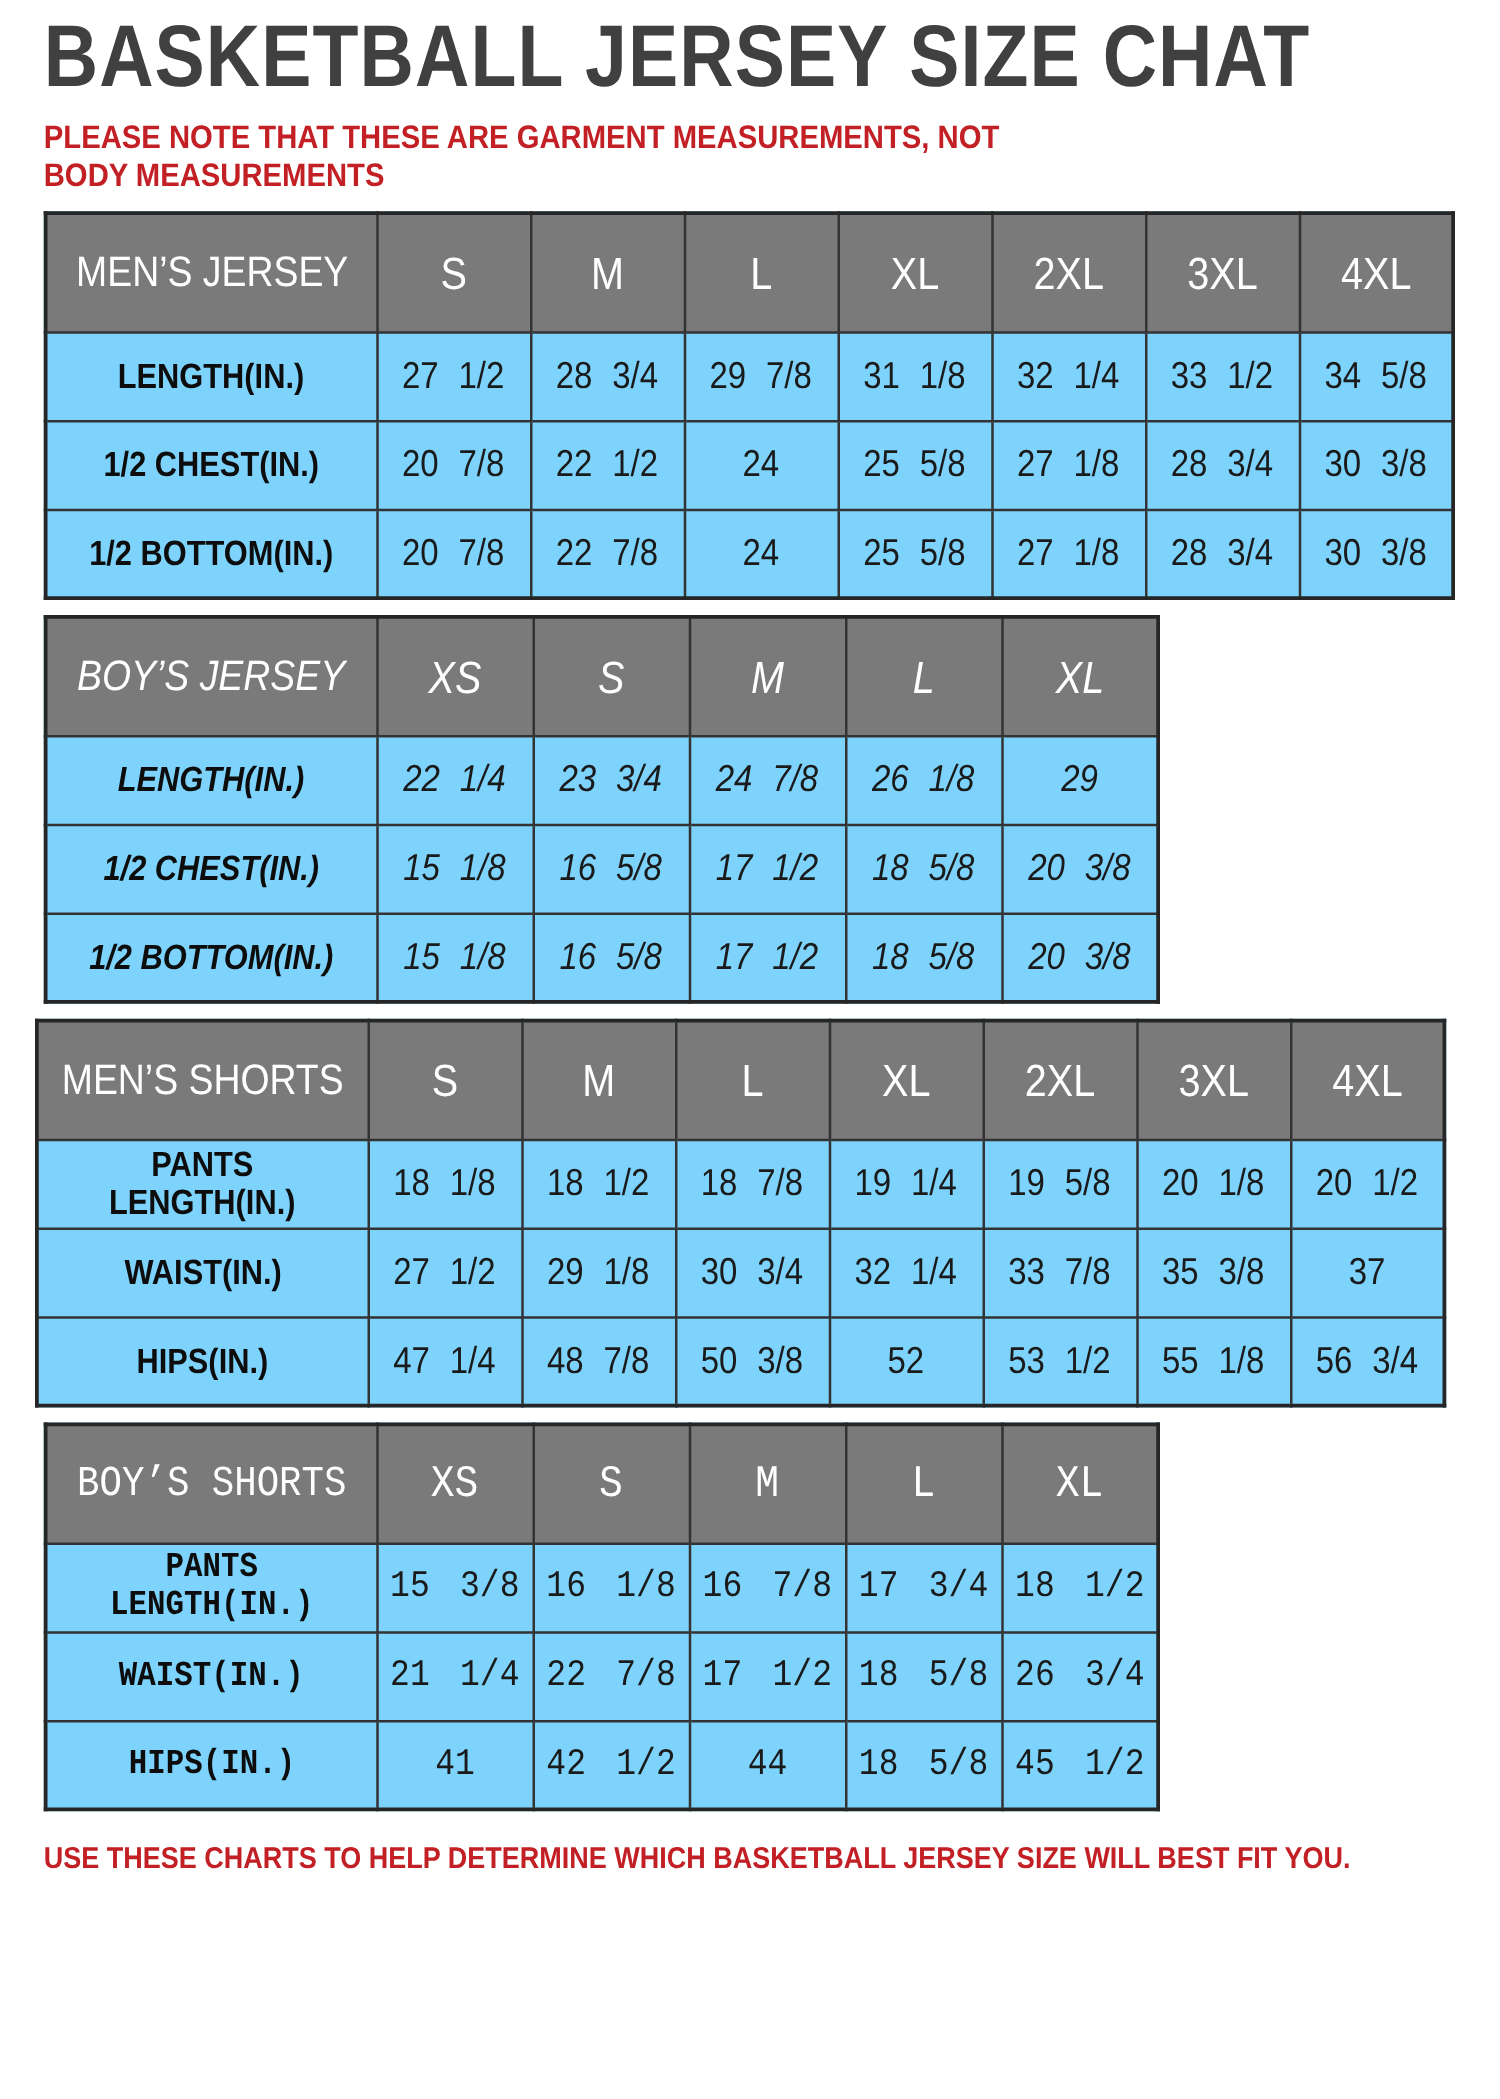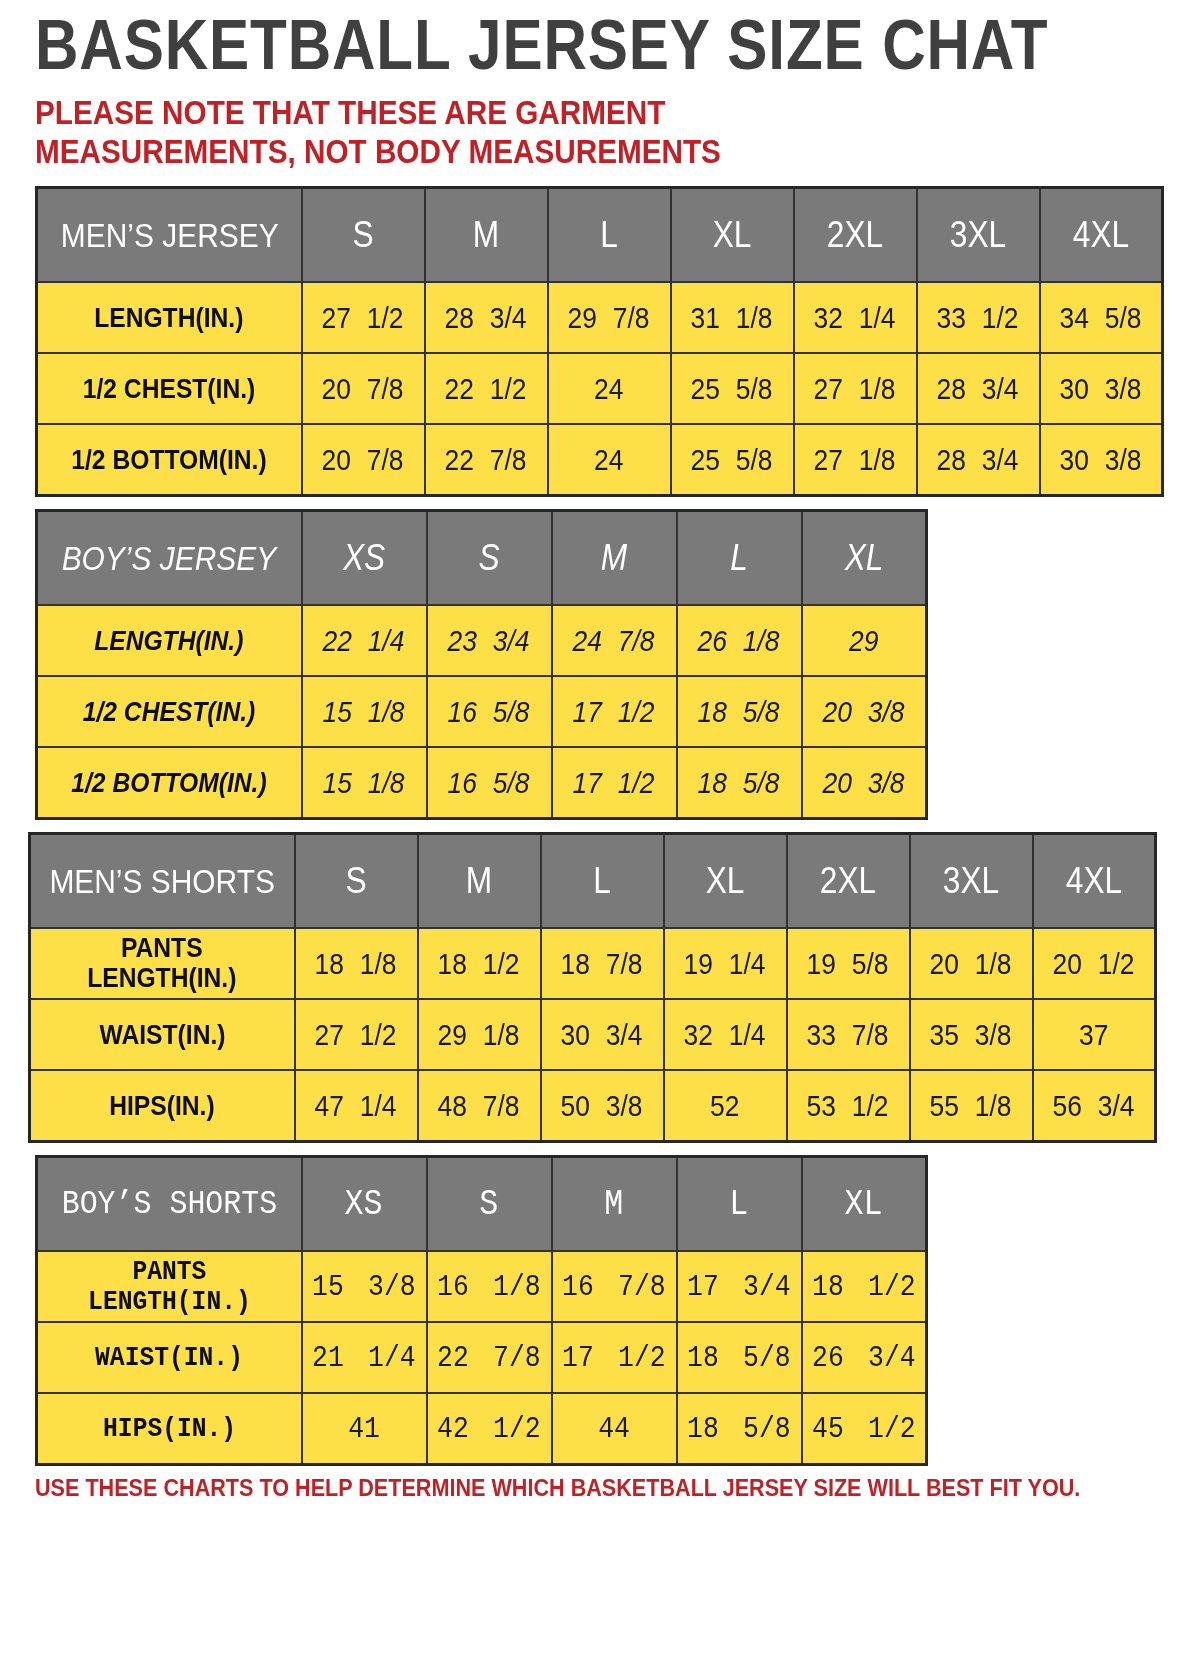--- a/index.html
+++ b/index.html
@@ -30,32 +30,32 @@
     letter-spacing:1px;
     white-space:nowrap;
     color:#404040;
   }
   h1 .cx-left{transform:scaleX(0.86);}
 
   .note{
     margin:14px 0 0 35px;
     color:var(--red);
     font-weight:700;
-    font-size:33px;
+    font-size:26px;
     line-height:1.18;
   }
   .note-top{width:900px;}
-  .note-bottom{margin-top:8px;font-size:24px;white-space:nowrap;}
+  .note-bottom{margin-top:24px;font-size:24px;white-space:nowrap;}
 
   table.size-table{
     border-collapse:collapse;
     table-layout:fixed;
     margin:14px 0 0 35px;
     border:3px solid var(--outer-border);
-    background:#fde047;
+    background:#7dd3fc;
   }
   table.size-table + table.size-table{margin-top:12px;}
   table.size-table.t3{margin-top:18px;margin-left:28px;}
   table.size-table.t4{margin-top:20px;font-family:Liberation Mono, monospace;}
 
   .size-table th,.size-table td{
     border:2px solid var(--border);
     padding:0 2px;
     text-align:center;
     vertical-align:middle;

